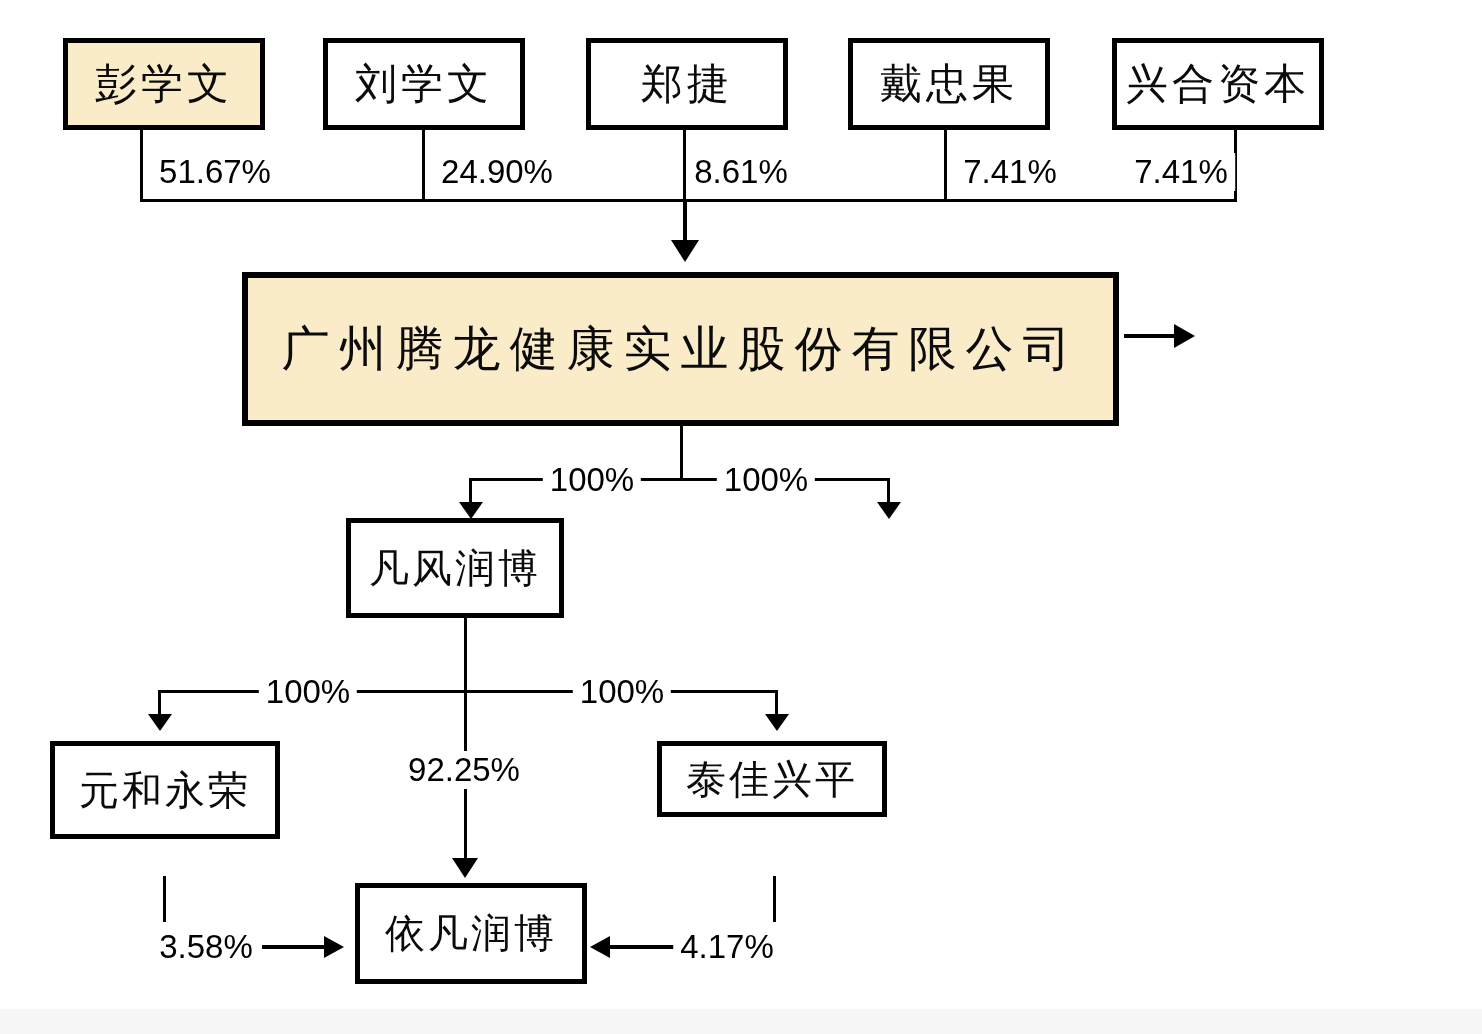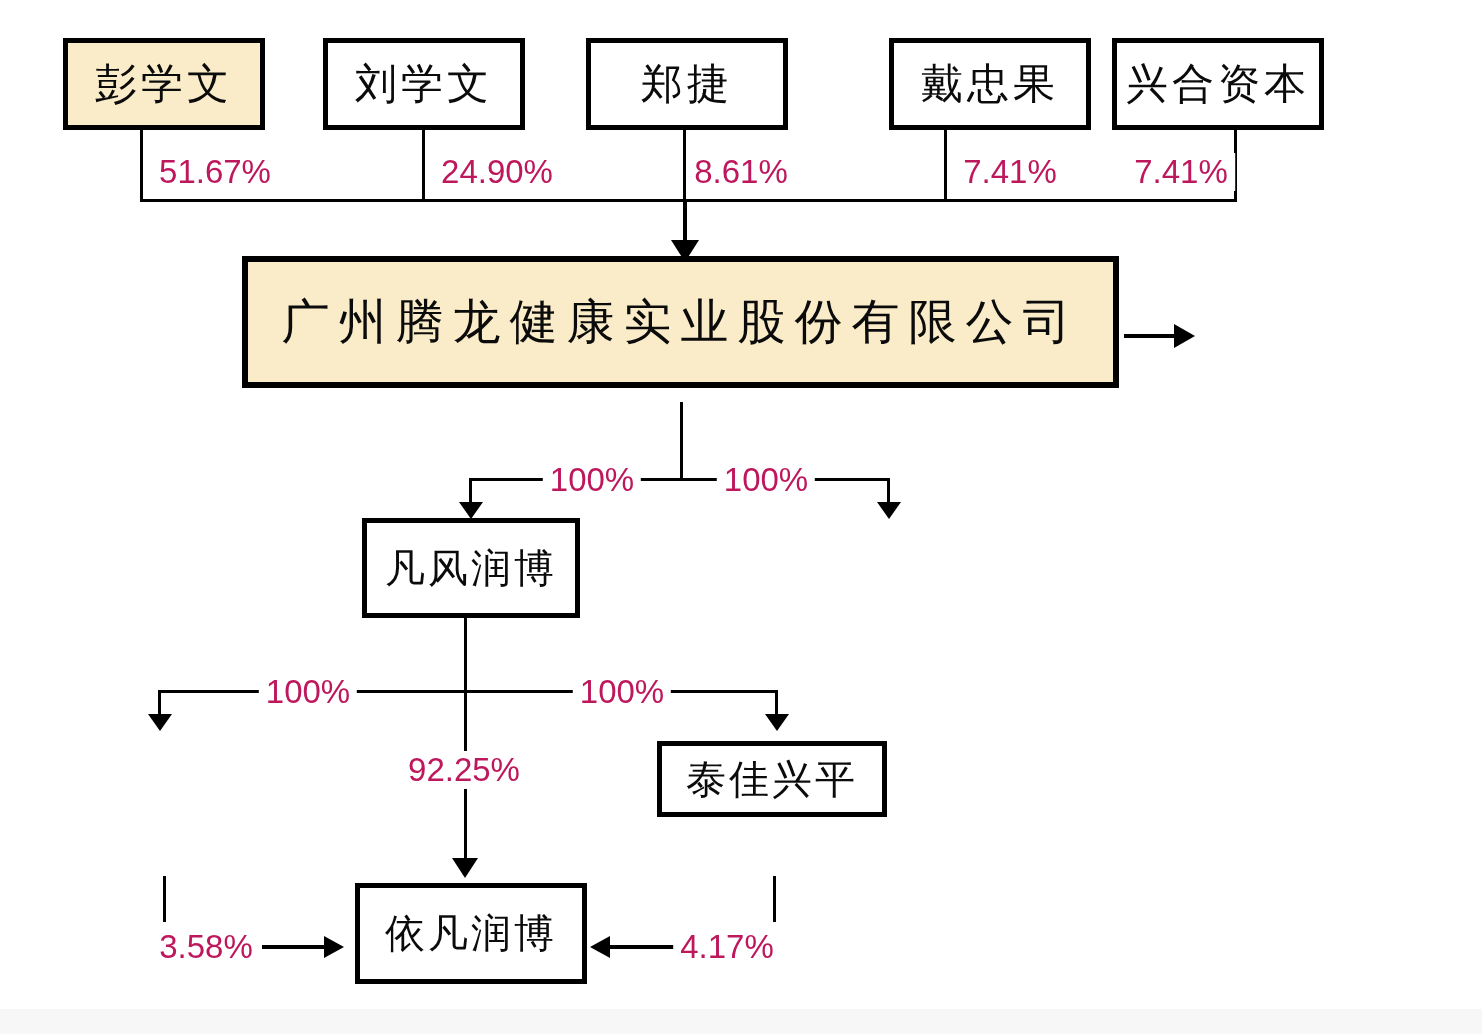--- a/index.html
+++ b/index.html
@@ -42,21 +42,21 @@
   .vl, .hl {
     position: absolute;
     background: #000000;
     z-index: 1;
   }
   .pct {
     position: absolute;
     transform: translate(-50%, -50%);
     font-family: "Liberation Sans", sans-serif;
     font-size: 33px;
-    color: #be185d;
+    color: #000000;
     background: #ffffff;
     padding: 0 7px;
     white-space: nowrap;
     z-index: 2;
   }
   .arr { position: absolute; width: 0; height: 0; z-index: 2; }
   .arr.down  { border-left: 12px solid transparent; border-right: 12px solid transparent; border-top: 17px solid #000; }
   .arr.down.big { border-left: 14px solid transparent; border-right: 14px solid transparent; border-top: 22px solid #000; }
   .arr.right { border-top: 12px solid transparent; border-bottom: 12px solid transparent; border-left: 21px solid #000; }
   .arr.left  { border-top: 11px solid transparent; border-bottom: 11px solid transparent; border-right: 20px solid #000; }
@@ -75,21 +75,21 @@
 
   <div class="box yellow sz42" style="left:63px; top:38px; width:202px; height:92px;">
     <span>彭学文</span>
   </div>
   <div class="box sz42" style="left:323px; top:38px; width:202px; height:92px;">
     <span>刘学文</span>
   </div>
   <div class="box sz42" style="left:586px; top:38px; width:202px; height:92px;">
     <span>郑捷</span>
   </div>
-  <div class="box sz42" style="left:848px; top:38px; width:202px; height:92px;margin-left:41px;">
+  <div class="box sz42" style="left:848px; top:38px; width:202px; height:92px;">
     <span>戴忠果</span>
   </div>
   <div class="box sz42" style="left:1112px; top:38px; width:212px; height:92px;">
     <span>兴合资本</span>
   </div>
 
   <div class="vl" style="left:140px; top:130px; width:3px; height:71px;"></div>
   <div class="vl" style="left:422px; top:130px; width:3px; height:71px;"></div>
   <div class="vl" style="left:683px; top:130px; width:3px; height:71px;"></div>
   <div class="vl" style="left:944px; top:130px; width:3px; height:71px;"></div>
@@ -98,53 +98,56 @@
 
   <div class="pct" style="left:215px; top:172px;">51.67%</div>
   <div class="pct" style="left:497px; top:172px;">24.90%</div>
   <div class="pct" style="left:741px; top:172px;text-align:center;">8.61%</div>
   <div class="pct" style="left:1010px; top:172px;">7.41%</div>
   <div class="pct" style="left:1181px; top:172px;">7.41%</div>
 
   <div class="vl" style="left:683px; top:201px; width:4px; height:42px;"></div>
   <div class="arr down big" style="left:671px; top:240px;"></div>
 
-  <div class="box yellow main" style="left:242px; top:256px; width:877px; height:132px;">
+  <div class="box yellow main" style="left:242px; top:272px; width:877px; height:154px;">
     <span>广州腾龙健康实业股份有限公司</span>
   </div>
 
   <div class="hl" style="left:1124px; top:334px; width:52px; height:4px;"></div>
   <div class="arr right" style="left:1174px; top:324px;"></div>
 
 
   <div class="vl" style="left:680px; top:402px; width:3px; height:79px;"></div>
   <div class="hl" style="left:469px; top:478px; width:421px; height:3px;"></div>
   <div class="vl" style="left:469px; top:478px; width:3px; height:26px;"></div>
   <div class="vl" style="left:887px; top:478px; width:3px; height:26px;"></div>
   <div class="arr down" style="left:459px; top:502px;"></div>
   <div class="arr down" style="left:877px; top:502px;"></div>
   <div class="pct" style="left:592px; top:480px;">100%</div>
   <div class="pct" style="left:766px; top:480px;">100%</div>
 
-  <div class="box sz40" style="left:362px; top:518px; width:218px; height:100px;">
+  <div class="box sz40" style="left:346px; top:518px; width:218px; height:100px;">
     <span>凡风润博</span>
   </div>
 
   <div class="vl" style="left:464px; top:618px; width:3px; height:242px;"></div>
   <div class="arr down" style="left:452px; top:858px; border-left-width:13px; border-right-width:13px; border-top-width:20px;"></div>
   <div class="pct" style="left:464px; top:770px;">92.25%</div>
 
   <div class="hl" style="left:158px; top:690px; width:620px; height:3px;"></div>
   <div class="vl" style="left:158px; top:690px; width:3px; height:26px;"></div>
   <div class="vl" style="left:775px; top:690px; width:3px; height:26px;"></div>
   <div class="arr down" style="left:148px; top:714px;"></div>
   <div class="arr down" style="left:765px; top:714px;"></div>
   <div class="pct" style="left:308px; top:692px;">100%</div>
   <div class="pct" style="left:622px; top:692px;">100%</div>
 
+  <div class="box sz40" style="left:50px; top:741px; width:230px; height:98px;">
+    <span>元和永荣</span>
+  </div>
   <div class="box sz40" style="left:657px; top:741px; width:230px; height:76px;">
     <span>泰佳兴平</span>
   </div>
 
   <div class="box sz40" style="left:355px; top:883px; width:232px; height:101px;">
     <span>依凡润博</span>
   </div>
 
   <div class="vl" style="left:163px; top:876px; width:3px; height:46px;"></div>
   <div class="pct" style="left:206px; top:947px;">3.58%</div>

